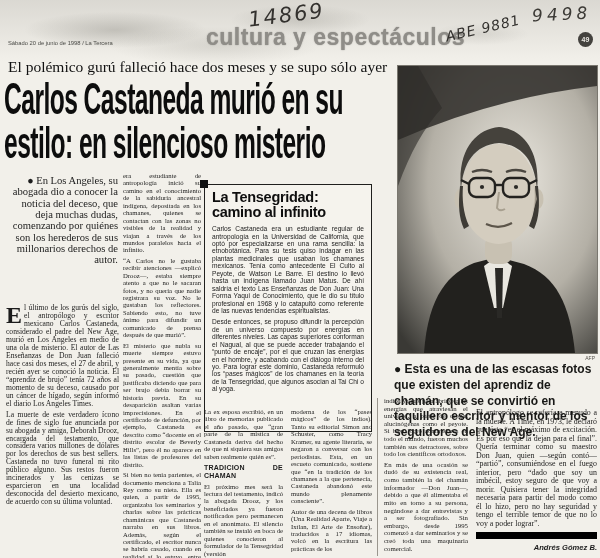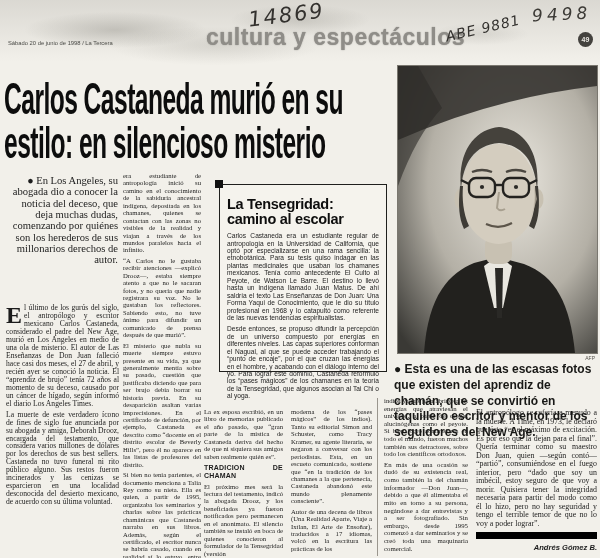--- a/index.html
+++ b/index.html
@@ -41,22 +41,22 @@
   .col4{left:291px;top:408px;width:81px;height:150px;font-size:6.7px;line-height:1.11;}
   .col5{left:384px;top:397px;width:84px;height:161px;font-size:6.8px;line-height:1.12;}
   .col6{left:476px;top:409px;width:121px;height:161px;font-size:7.9px;line-height:1.08;}
   .dropcap{float:left;font-size:24px;line-height:20px;font-weight:bold;padding:1px 2px 0 0;}
   .subhead{font-family:"Liberation Sans",sans-serif;font-weight:bold;font-size:7px;
         letter-spacing:.2px;margin:4px 0 3px 0;}
   .vrule{left:377px;top:398px;width:1px;height:158px;background:#9a968e;}
   .byline{margin-top:4px;border-top:7px solid #000000;padding-top:5px;text-align:right;
         font-family:"Liberation Sans",sans-serif;font-style:italic;font-weight:bold;font-size:7.6px;}
   
-  .tbox{left:204px;top:184px;width:168px;height:188px;border:1.5px solid #1f1f1d;background:#f5f3ed;
-        padding:12px 7px;box-sizing:border-box;font-family:"Liberation Sans",sans-serif;margin-left:15px;}
+  .tbox{left:204px;top:184px;width:168px;height:248px;border:1.5px solid #1f1f1d;background:#f5f3ed;
+        padding:5px 7px;box-sizing:border-box;font-family:"Liberation Sans",sans-serif;}
   .tbox::before{content:"";position:absolute;left:-5px;top:-5px;width:8px;height:8px;background:#111;}
   .tbox-title{font-weight:bold;font-size:14.5px;line-height:1.04;letter-spacing:-.3px;color:#0e0e0e;}
   .tbox-body{margin-top:5px;}
   .tbox-body p{margin:0 0 4px 0;font-size:6.6px;line-height:1.13;text-align:justify;}
   
   .photo{left:398px;top:66px;width:199px;height:287px;outline:1px solid #7a776f;}
   .photo svg{display:block;}
   .photo-credit{left:398px;top:355px;width:197px;text-align:right;
         font-family:"Liberation Sans",sans-serif;font-size:5px;color:#55524c;}
   .caption{left:394px;top:362px;width:204px;font-family:"Liberation Sans",sans-serif;
@@ -70,20 +70,21 @@
 
   <div class="abs date-line">Sábado 20 de junio de 1998 / La Tercera</div>
   <div class="abs section-title">cultura y espectáculos</div>
   <div class="abs hw hw-top">14869</div>
   <div class="abs hw hw-code">ABE 9881</div>
   <div class="abs hw hw-num">9498</div>
   <div class="abs page-num">
     <span>49</span>
   </div>
 
+  <div class="abs kicker">El polémico gurú falleció hace dos meses y se supo sólo ayer</div>
   <div class="abs headline-line hl1">Carlos Castaneda murió en su</div>
   <div class="abs headline-line hl2">estilo: en silencioso misterio</div>
 
   <div class="abs photo">
     <svg width="199" height="287" viewBox="0 0 199 287" xmlns="http://www.w3.org/2000/svg">
       <defs>
         <radialGradient id="pbg" cx="58%" cy="40%" r="78%">
           <stop offset="0" stop-color="#eae7df"></stop>
           <stop offset="0.55" stop-color="#b4b0a6"></stop>
           <stop offset="1" stop-color="#3a3935"></stop>
@@ -130,21 +131,21 @@
   <div class="abs col col2">
     <p>era estudiante de antropología inició su camino en el conocimiento de la sabiduría ancestral indígena, depositada en los chamanes, quienes se contactan con las zonas no visibles de la realidad y viajan a través de los mundos paralelos hacia el infinito.</p>
     <p>“A Carlos no le gustaba recibir atenciones —explicó Drooz—, estaba siempre atento a que no le sacaran fotos, y no quería que nadie registrara su voz. No le gustaban los reflectores. Sabiendo esto, no tuve ánimo para difundir un comunicado de prensa después de que murió”.</p>
     <p>El misterio que nubla su muerte siempre estuvo presente en su vida, ya que generalmente mentía sobre su pasado, cuestión que justificaba diciendo que para ser brujo debía borrar su historia previa. En su desaparición asaltan varias imprecisiones. En el certificado de defunción, por ejemplo, Castaneda es descrito como “docente en el distrito escolar de Beverly Hills”, pero él no aparece en las listas de profesores del distrito.</p>
     <p>Si bien no tenía parientes, el documento menciona a Talia Rey como su nieta. Ella es quien, a partir de 1995, organizaba los seminarios y charlas sobre las prácticas chamánicas que Castaneda narraba en sus libros. Además, según el certificado, el escritor nunca se habría casado, cuando en realidad sí lo estuvo, entre 1960 y 1973, con Margaret Ryan, quien tampoco supo de su muerte.</p>
   </div>
 
   <div class="abs tbox">
     <div class="tbox-title">
       <div>La Tensegridad:</div>
-      <div>camino al escolar</div>
+      <div>camino al infinito</div>
     </div>
     <div class="tbox-body">
       <p>Carlos Castaneda era un estudiante regular de antropología en la Universidad de California, que optó por especializarse en una rama sencilla: la etnobotánica. Para su tesis quiso indagar en las plantas medicinales que usaban los chamanes mexicanos. Tenía como antecedente El Culto al Peyote, de Watson Le Barre. El destino lo llevó hasta un indígena llamado Juan Matus. De ahí saldría el texto Las Enseñanzas de Don Juan: Una Forma Yaqui de Conocimiento, que le dio su título profesional en 1968 y lo catapultó como referente de las nuevas tendencias espiritualistas.</p>
       <p>Desde entonces, se propuso difundir la percepción de un universo compuesto por energías en diferentes niveles. Las capas superiores conforman el Nagual, al que se puede acceder trabajando el “punto de encaje”, por el que cruzan las energías en el hombre, y acabando con el diálogo interno del yo. Para lograr este dominio, Castaneda reformuló los “pases mágicos” de los chamanes en la teoría de la Tensegridad, que algunos asocian al Tai Chi o al yoga.</p>
     </div>
   </div>
 
   <div class="abs col col3">
     <p>La ex esposa escribió, en un libro de memorias publicado el año pasado, que “gran parte de la mística de Castaneda deriva del hecho de que ni siquiera sus amigos saben realmente quién es”.</p>
     <div class="subhead">TRADICION DE CHAMAN</div>

